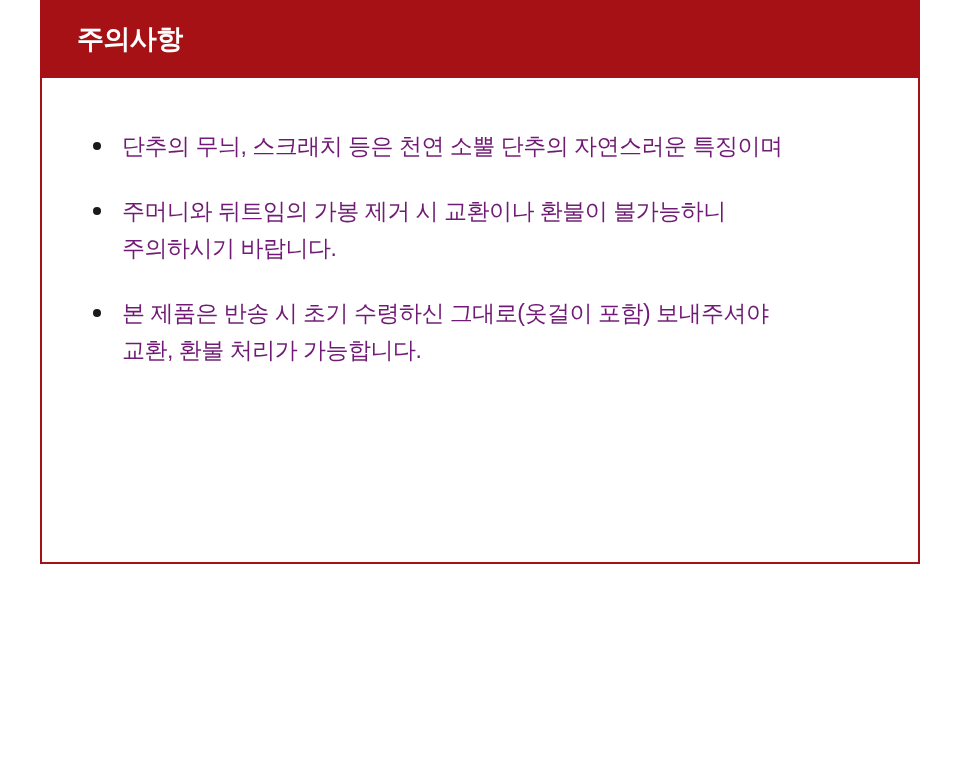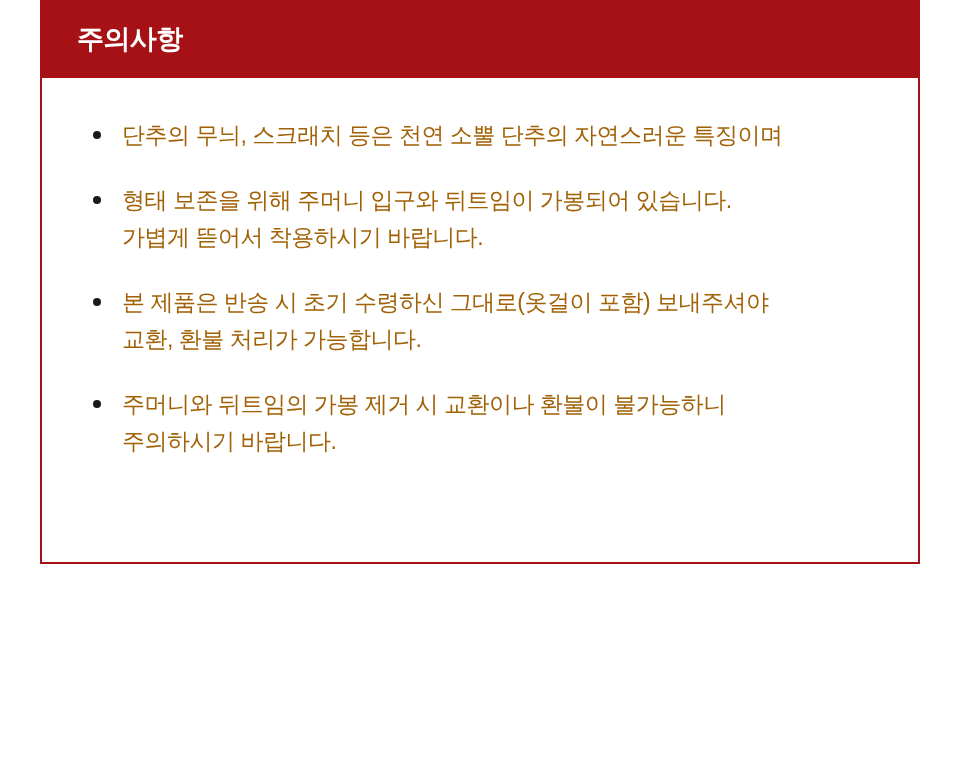--- a/index.html
+++ b/index.html
@@ -64,22 +64,22 @@
 
   .notice-list {
     list-style: none;
     margin: 0;
     padding: 0;
   }
 
   .notice-item {
     position: relative;
     padding-left: 32px;
-    margin: 0 0 28px 0;
-    color: #a16207;
+    margin: 11px 0 28px 0;
+    color: #701a75;
     font-size: 23px;
     line-height: 37px;
     letter-spacing: -0.5px;
     word-break: keep-all;
   }
   .notice-item:last-child {
     margin-bottom: 0;
   }
 
   .notice-bullet {
@@ -109,36 +109,31 @@
     </div>
 
     <div class="notice-body">
       <ul class="notice-list">
 
         <li class="notice-item">
           <span class="notice-bullet"></span>
           <span class="notice-line">단추의 무늬, 스크래치 등은 천연 소뿔 단추의 자연스러운 특징이며</span>
         </li>
 
+
         <li class="notice-item">
           <span class="notice-bullet"></span>
-          <span class="notice-line">형태 보존을 위해 주머니 입구와 뒤트임이 가봉되어 있습니다.</span>
-          <span class="notice-line">가볍게 뜯어서 착용하시기 바랍니다.</span>
+          <span class="notice-line">주머니와 뒤트임의 가봉 제거 시 교환이나 환불이 불가능하니</span>
+          <span class="notice-line">주의하시기 바랍니다.</span>
         </li>
 
         <li class="notice-item">
           <span class="notice-bullet"></span>
           <span class="notice-line">본 제품은 반송 시 초기 수령하신 그대로(옷걸이 포함) 보내주셔야</span>
           <span class="notice-line">교환, 환불 처리가 가능합니다.</span>
-        </li>
-
-        <li class="notice-item">
-          <span class="notice-bullet"></span>
-          <span class="notice-line">주머니와 뒤트임의 가봉 제거 시 교환이나 환불이 불가능하니</span>
-          <span class="notice-line">주의하시기 바랍니다.</span>
         </li>
 
       </ul>
     </div>
 
   </section>
 
 </div>
 
 </body></html>

